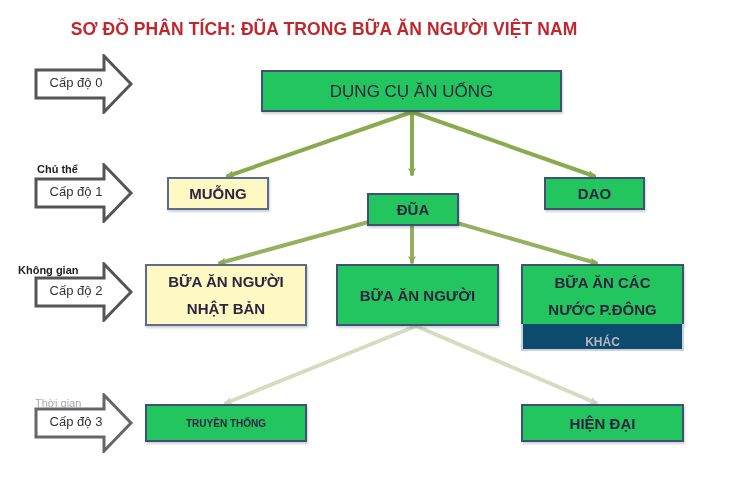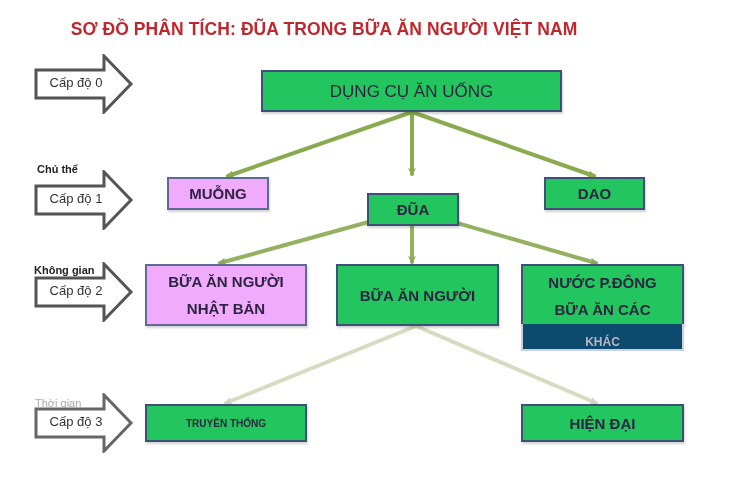--- a/index.html
+++ b/index.html
@@ -28,21 +28,21 @@
       color: #2d2540;
       font-weight: bold;
       display: flex;
       align-items: center;
       justify-content: center;
       text-align: center;
       line-height: 27px;
       box-shadow: 1px 2px 2px rgba(0,0,0,0.18);
     }
     .box.faded {
-      background: #f0abfc;
+      background: #fef9c3;
       border-color: #5c6b8f;
     }
     .box span { display: block; }
     .box-tail {
       position: absolute;
       box-sizing: border-box;
       background: #0c4a6e;
       border: 2px solid #c9d0de;
       border-top: none;
       color: #b9b5c2;
@@ -105,28 +105,28 @@
 </svg>
 
 <div class="level" style="left:34px; top:54px;">
   <svg width="100" height="60">
     <path d="M2,16 L70,16 L70,2 L97,30 L70,58 L70,44 L2,44 Z" fill="#ffffff" stroke="#555555" stroke-width="3" stroke-linejoin="miter"></path>
   </svg>
   <div class="level-label">Cấp độ 0</div>
 </div>
 
 <div class="dim-label" style="left:37px; top:163px;">Chủ thể</div>
-<div class="level" style="left:34px; top:170px;">
+<div class="level" style="left:34px; top:163px;">
   <svg width="100" height="60">
     <path d="M2,16 L70,16 L70,2 L97,30 L70,58 L70,44 L2,44 Z" fill="#ffffff" stroke="#555555" stroke-width="3"></path>
   </svg>
   <div class="level-label">Cấp độ 1</div>
 </div>
 
-<div class="dim-label" style="left:34px; top:264px;">Không gian</div>
+<div class="dim-label" style="left:18px; top:264px;">Không gian</div>
 <div class="level" style="left:34px; top:262px;">
   <svg width="100" height="60">
     <path d="M2,16 L70,16 L70,2 L97,30 L70,58 L70,44 L2,44 Z" fill="#ffffff" stroke="#555555" stroke-width="3"></path>
   </svg>
   <div class="level-label">Cấp độ 2</div>
 </div>
 
 <div class="dim-label light" style="left:35px; top:397px;">Thời gian</div>
 <div class="level" style="left:34px; top:393px;">
   <svg width="100" height="60">
@@ -150,22 +150,22 @@
 </div>
 
 <div class="box faded" style="left:145px; top:264px; width:162px; height:62px; font-size:15px; flex-direction:column;">
   <span>BỮA ĂN NGƯỜI</span>
   <span>NHẬT BẢN</span>
 </div>
 <div class="box" style="left:336px; top:264px; width:163px; height:62px; font-size:15px; flex-direction:column;">
   <span>BỮA ĂN NGƯỜI</span>
 </div>
 <div class="box" style="left:521px; top:264px; width:163px; height:62px; font-size:15px; flex-direction:column; border-bottom:none;">
+  <span>BỮA ĂN CÁC</span>
   <span>NƯỚC P.ĐÔNG</span>
-  <span>BỮA ĂN CÁC</span>
 </div>
 <div class="box-tail" style="left:521px; top:324px; width:163px; height:27px;">
   <span>KHÁC</span>
 </div>
 
 <div class="box" style="left:145px; top:404px; width:162px; height:38px; font-size:10px;">
   <span>TRUYỀN THỐNG</span>
 </div>
 <div class="box" style="left:521px; top:404px; width:163px; height:38px; font-size:15px;">
   <span>HIỆN ĐẠI</span>

